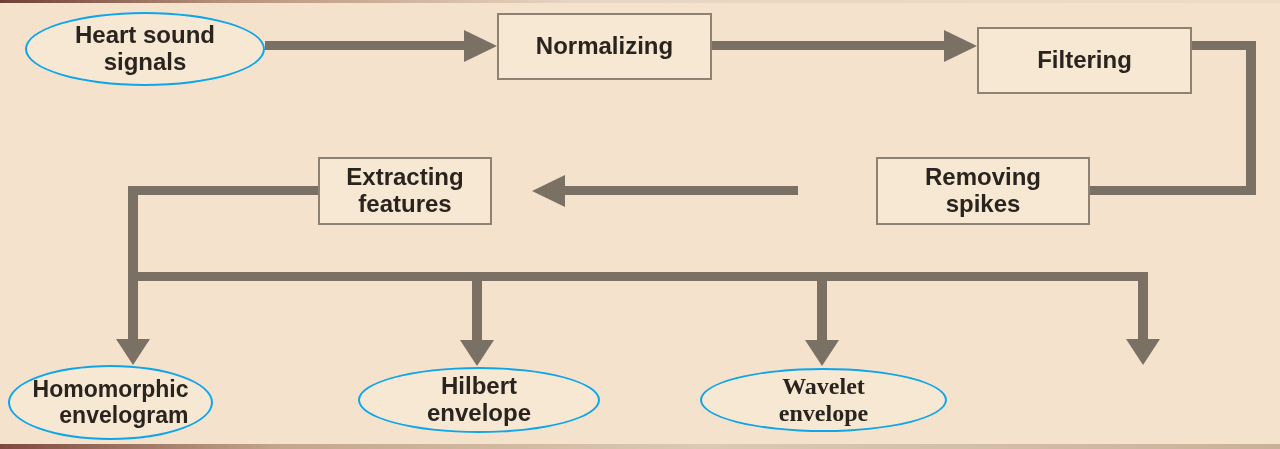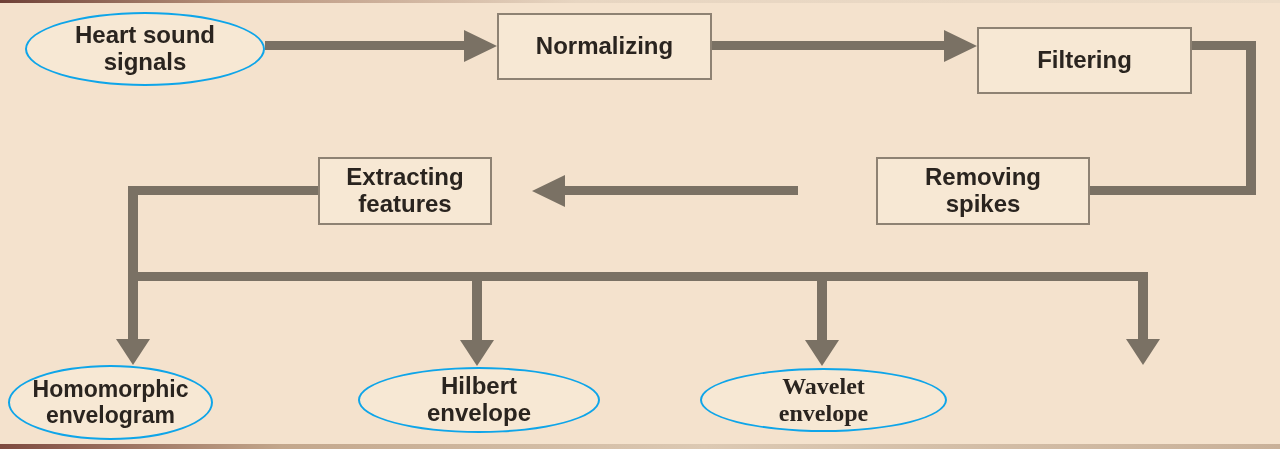--- a/index.html
+++ b/index.html
@@ -38,21 +38,21 @@
   .rect { border: 2px solid #8e8273; }
   .ellipse { border: 2px solid #0ea5e9; border-radius: 50%; }
   .label { white-space: pre-line; }
 
   
   .n-heart   { left: 25px;  top: 12px;  width: 240px; height: 74px; }
   .n-norm    { left: 497px; top: 13px;  width: 215px; height: 67px; }
   .n-filt    { left: 977px; top: 27px;  width: 215px; height: 67px; }
   .n-extr    { left: 318px; top: 157px; width: 174px; height: 68px; }
   .n-remv    { left: 832px; top: 157px; width: 214px; height: 68px; margin-left: 44px; }
-  .n-homo    { left: 8px;   top: 365px; width: 205px; height: 75px; font-size: 23px; }
+  .n-homo    { left: 8px;   top: 365px; width: 205px; height: 75px; font-size: 23px; text-align: right; }
   .n-hilb    { left: 358px; top: 367px; width: 242px; height: 66px; justify-content: center; }
   .n-wave    { left: 700px; top: 368px; width: 247px; height: 64px; font-family: Liberation Serif, serif; }
   .n-psd     { left: 1022px;top: 370px; width: 246px; height: 63px; }
 
   
   .seg { position: absolute; background: #7a7164; }
   .h { height: 9px; }
   .v { width: 10px; }
 
   .s-heart-norm  { left: 265px;  top: 41px;  width: 199px; }

